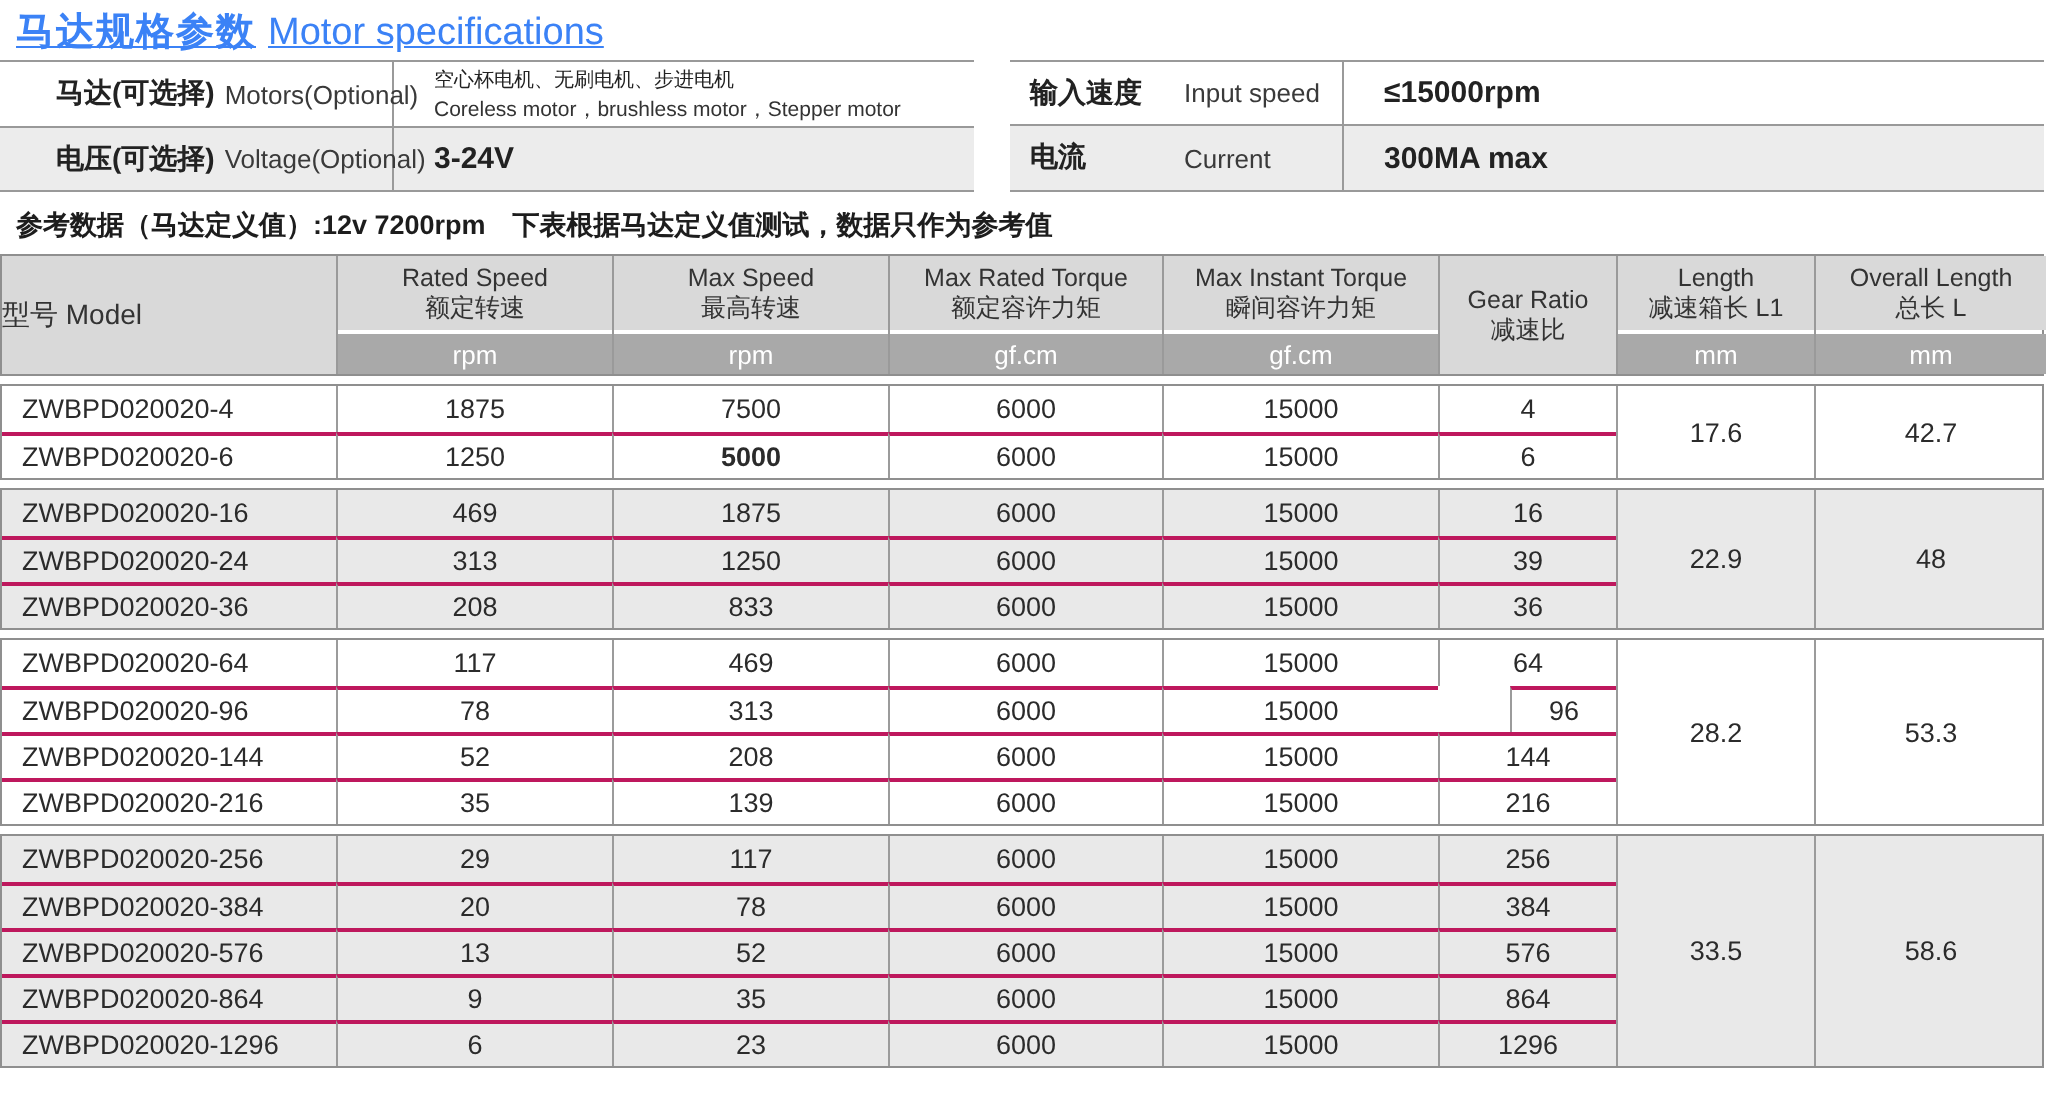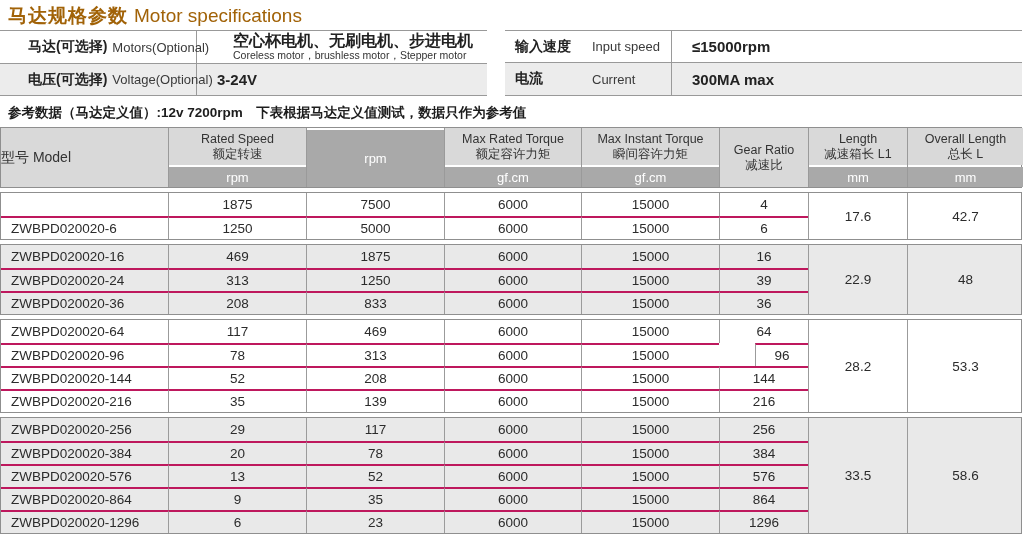--- a/index.html
+++ b/index.html
@@ -6,21 +6,21 @@
   html, body { width: 1024px; height: 549px; }
   body {
     position: relative;
     background: #ffffff;
     font-family: "Liberation Sans", "DejaVu Sans", sans-serif;
     color: #222;
     overflow: hidden;
   }
 
   
-  .title { position: absolute; left: 8px; top: 3px; font-size: 19px; color: #a16207; }
+  .title { position: absolute; left: 8px; top: 3px; font-size: 19px; color: #3b82f6; text-decoration: underline; }
   .title .zh { font-weight: bold; letter-spacing: 1px; }
   .title .en { font-weight: normal; margin-left: 6px; }
 
   
   .spec-table { position: absolute; top: 30px; border-top: 1px solid #999; }
   #spec-left  { left: 0;   width: 487px; }
   #spec-right { left: 505px; width: 517px; }
   .spec-row { display: flex; border-bottom: 1px solid #999; align-items: stretch; }
   .spec-row.alt { background: #ececec; }
   .spec-label {
@@ -29,25 +29,25 @@
   }
   #spec-left  .spec-label { width: 197px; padding-left: 28px; }
   #spec-right .spec-label { width: 167px; padding-left: 10px; }
   .spec-label .zh { font-weight: bold; font-size: 14px; }
   #spec-right .spec-label .zh { display: inline-block; width: 72px; }
   .spec-label .en { font-size: 13px; color: #3a3a3a; margin-left: 5px; }
   .spec-value {
     display: flex; flex-direction: column; justify-content: center;
     padding-left: 20px; flex: 1;
   }
-  #spec-left  .row1 { height: 33px; gap: 16px; }
+  #spec-left  .row1 { height: 33px; }
   #spec-left  .row2 { height: 32px; }
   #spec-right .row1 { height: 32px; }
   #spec-right .row2 { height: 33px; }
-  .spec-value .value-zh { font-weight: bold; font-size: 16px; line-height: 16px; }
+  .spec-value .value-zh { font-weight: normal; font-size: 10px; line-height: 16px; }
   .spec-value .value-en { font-size: 10.5px; line-height: 12px; color: #333; }
   .spec-value .value-single { font-weight: bold; font-size: 15px; }
 
   
   .note { position: absolute; left: 8px; top: 104px; font-size: 13.5px; font-weight: bold; color: #1d1d1d; }
 
   
   #main-table { position: absolute; left: 0; top: 127px; width: 1022px; }
   .grid8 { display: grid; grid-template-columns: 167px 138px 138px 137px 138px 89px 99px 116px; }
 
@@ -136,20 +136,24 @@
   <div class="thead grid8">
       <div class="th-col th-span model">型号 Model</div>
       <div class="th-col">
         <div class="th-name">
           <div>Rated Speed</div>
           <div>额定转速</div>
         </div>
         <div class="th-unit">rpm</div>
       </div>
       <div class="th-col">
+        <div class="th-name">
+          <div>Max Speed</div>
+          <div>最高转速</div>
+        </div>
         <div class="th-unit">rpm</div>
       </div>
       <div class="th-col">
         <div class="th-name">
           <div>Max Rated Torque</div>
           <div>额定容许力矩</div>
         </div>
         <div class="th-unit">gf.cm</div>
       </div>
       <div class="th-col">
@@ -173,28 +177,29 @@
       <div class="th-col">
         <div class="th-name">
           <div>Overall Length</div>
           <div>总长 L</div>
         </div>
         <div class="th-unit">mm</div>
       </div>
     </div>
   <div id="table-body">
       <div class="group grid8">
+        <div class="cell c1 model" style="grid-area: 1 / 1;">ZWBPD020020-4</div>
         <div class="cell" style="grid-area: 1 / 2;">1875</div>
         <div class="cell" style="grid-area: 1 / 3;">7500</div>
         <div class="cell" style="grid-area: 1 / 4;">6000</div>
         <div class="cell" style="grid-area: 1 / 5;">15000</div>
         <div class="cell" style="grid-area: 1 / 6;">4</div>
         <div class="cell c1 model rtop" style="grid-area: 2 / 1;">ZWBPD020020-6</div>
         <div class="cell rtop" style="grid-area: 2 / 2;">1250</div>
-        <div class="cell rtop" style="grid-area: 2 / 3;">5000</div>
+        <div class="cell rtop" style="grid-area: 2 / 3; font-weight: bold;">5000</div>
         <div class="cell rtop" style="grid-area: 2 / 4;">6000</div>
         <div class="cell rtop" style="grid-area: 2 / 5;">15000</div>
         <div class="cell rtop" style="grid-area: 2 / 6;">6</div>
         <div class="cell" style="grid-area: 1 / 7 / span 2;">17.6</div>
         <div class="cell" style="grid-area: 1 / 8 / span 2;">42.7</div>
       </div>
       <div class="group grid8 shaded">
         <div class="cell c1 model" style="grid-area: 1 / 1;">ZWBPD020020-16</div>
         <div class="cell" style="grid-area: 1 / 2;">469</div>
         <div class="cell" style="grid-area: 1 / 3;">1875</div>

